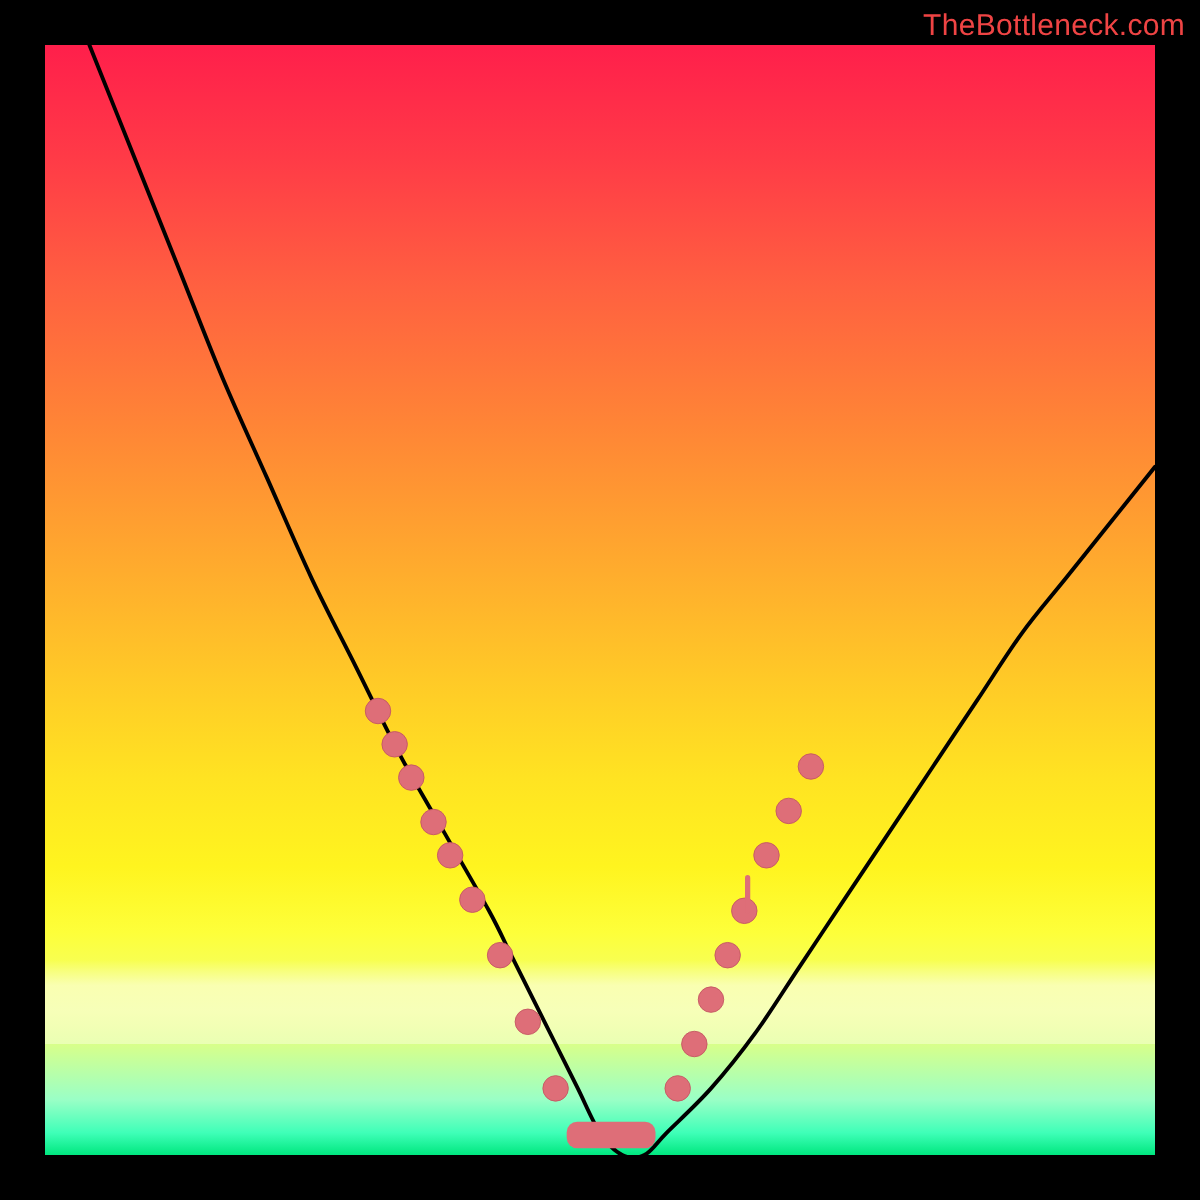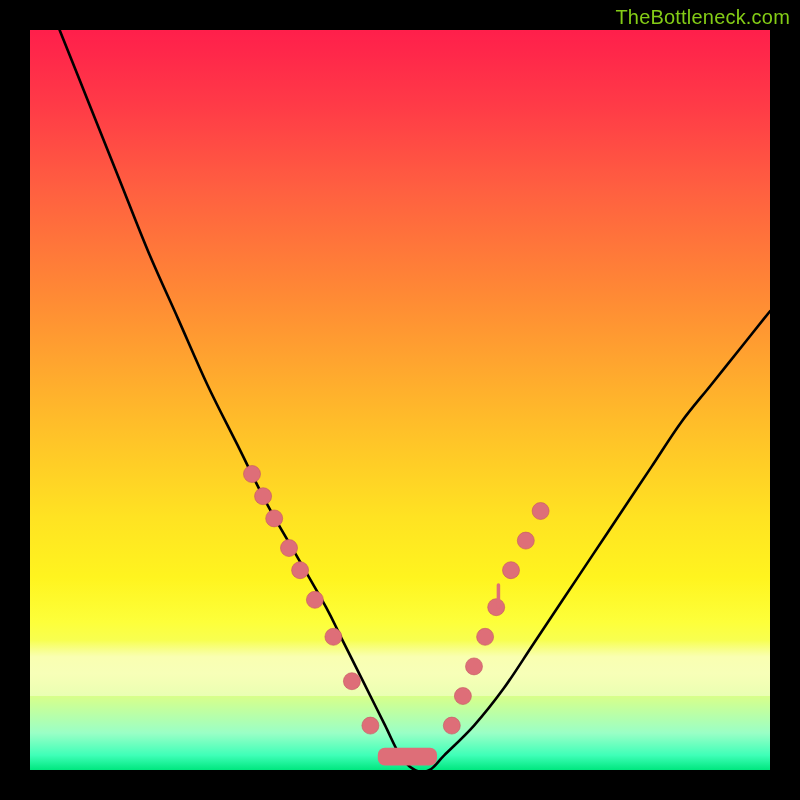--- a/index.html
+++ b/index.html
@@ -61,21 +61,21 @@
     pointer-events: none;
   }
   svg.plot {
     position: absolute;
     inset: 0;
   }
   .watermark {
     position: absolute;
     top: 6px;
     right: 10px;
-    color: #84cc16;
+    color: #ef4444;
     font-size: 20px;
     font-weight: 500;
     letter-spacing: 0.2px;
     user-select: none;
   }
 </style>
 </head>
 <body>
 
 <div class="stage">

